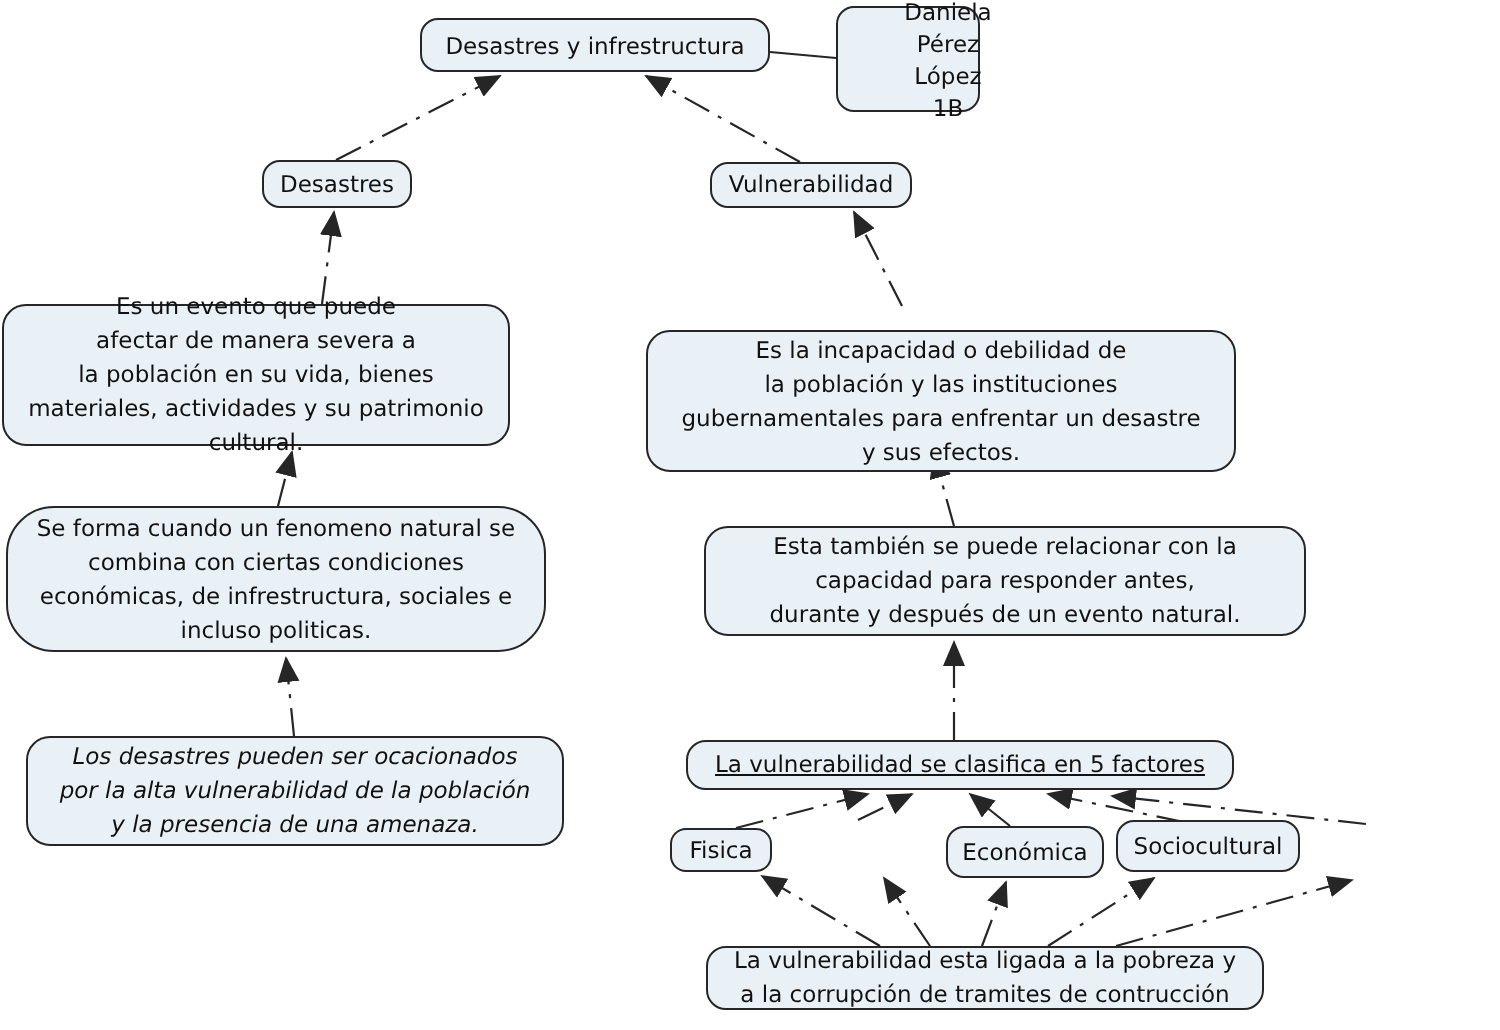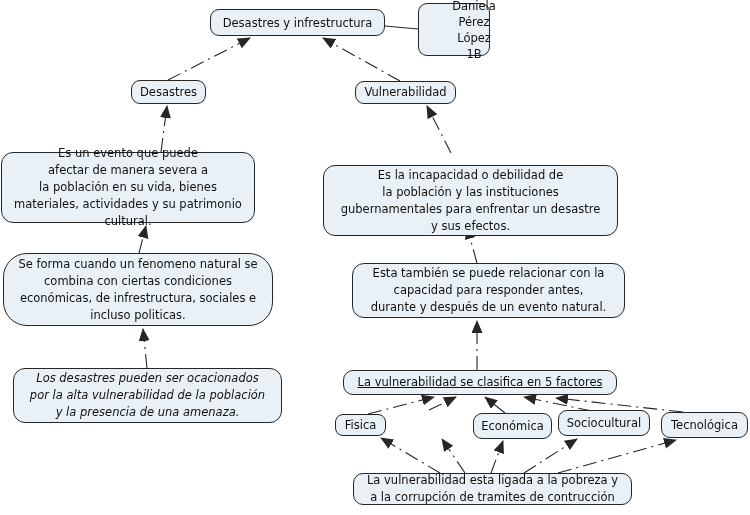--- a/index.html
+++ b/index.html
@@ -102,35 +102,34 @@
   <div class="node" style="left:323px;top:153px;width:295px;height:71px;border-radius:12px;margin-top:12px;">Es la incapacidad o debilidad de
 la población y las instituciones
 gubernamentales para enfrentar un desastre
 y sus efectos.</div>
 
   <div class="node" style="left:3px;top:253px;width:270px;height:73px;border-radius:24px;">Se forma cuando un fenomeno natural se
 combina con ciertas condiciones
 económicas, de infrestructura, sociales e
 incluso politicas.</div>
 
-  <div class="node" style="left:352px;top:263px;width:273px;height:55px;border-radius:12px;">Esta también se puede relacionar con la
+  <div class="node" style="left:352px;top:263px;width:301px;height:55px;border-radius:12px;">Esta también se puede relacionar con la
 capacidad para responder antes,
 durante y después de un evento natural.</div>
 
   <div class="node" style="left:13px;top:368px;width:269px;height:55px;border-radius:12px;font-style:italic;">Los desastres pueden ser ocacionados
 por la alta vulnerabilidad de la población
 y la presencia de una amenaza.</div>
 
   <div class="node small" style="left:343px;top:370px;width:274px;height:25px;border-radius:10px;text-decoration:underline;">La vulnerabilidad se clasifica en 5 factores</div>
 
   <div class="node small" style="left:335px;top:414px;width:51px;height:22px;border-radius:8px;">Fisica</div>
 
 
   <div class="node small" style="left:473px;top:413px;width:79px;height:26px;border-radius:9px;">Económica</div>
 
   <div class="node small" style="left:558px;top:410px;width:92px;height:26px;border-radius:9px;">Sociocultural</div>
 
-  <div class="node small" style="left:661px;top:412px;width:87px;height:26px;border-radius:9px;">Tecnológica</div>
 
   <div class="node" style="left:353px;top:473px;width:279px;height:32px;border-radius:10px;line-height:17px;">La vulnerabilidad esta ligada a la pobreza y
 a la corrupción de tramites de contrucción</div>
 
 </div>
 
 </body></html>

